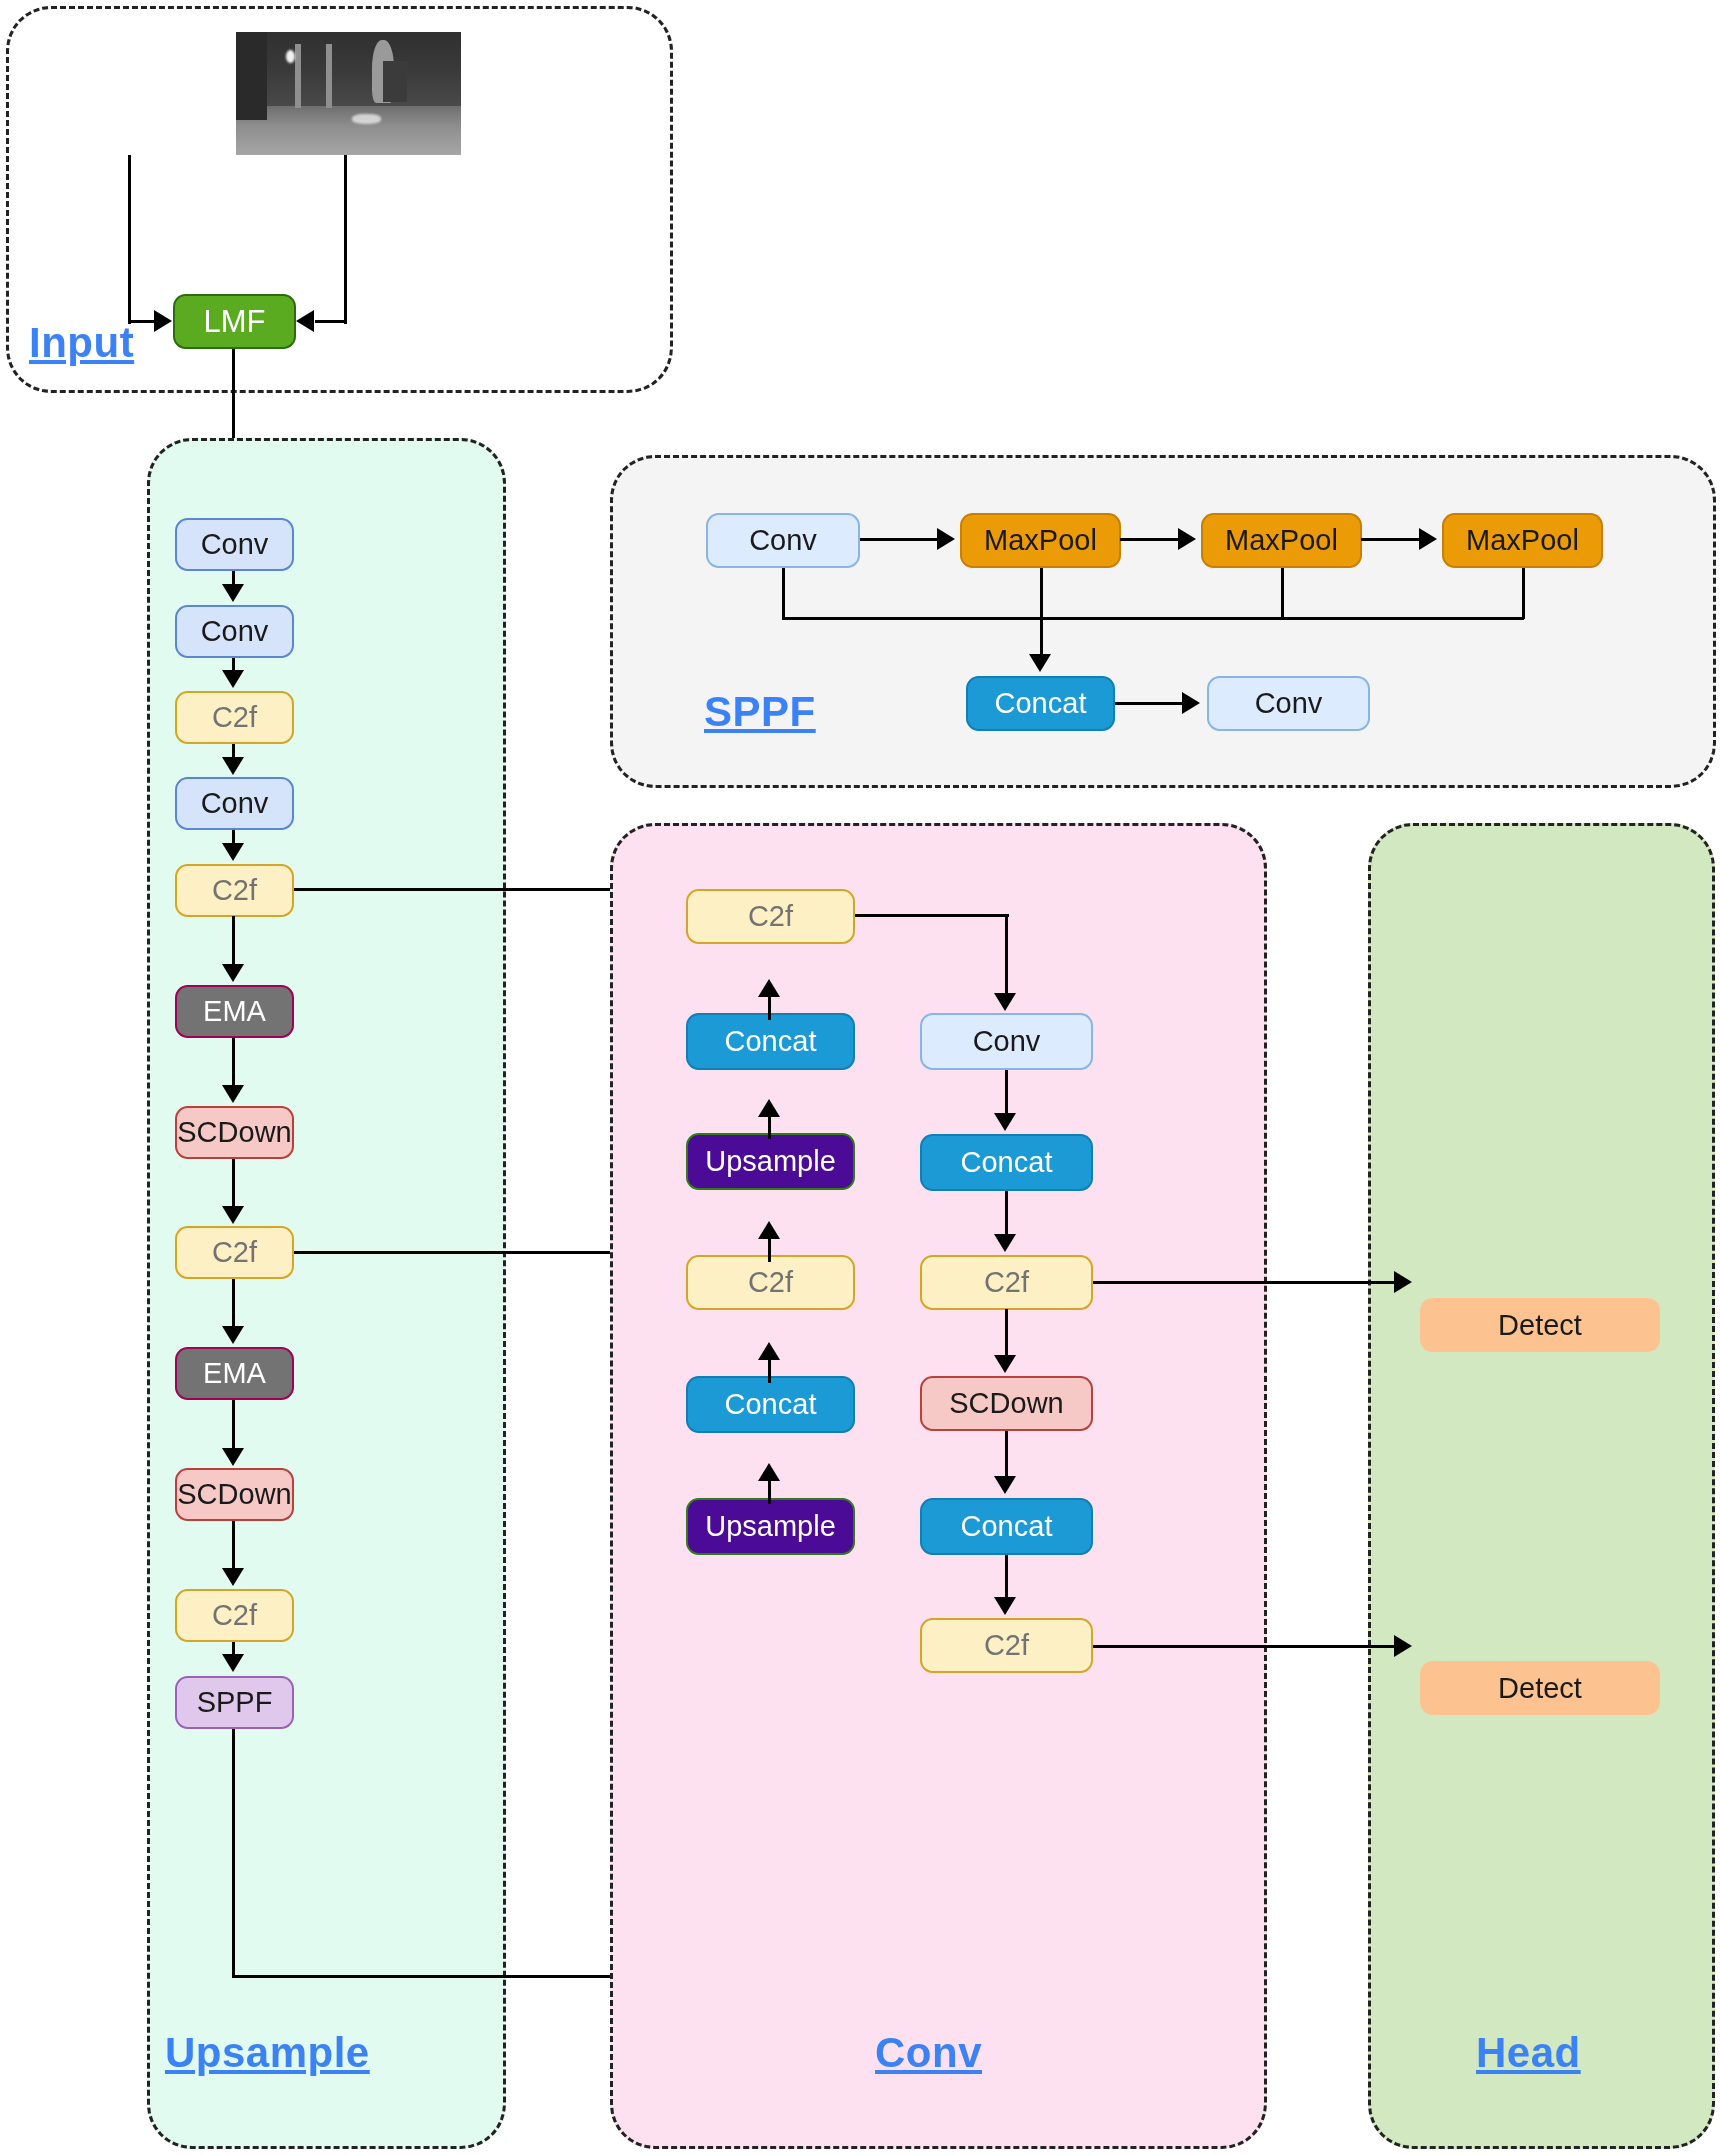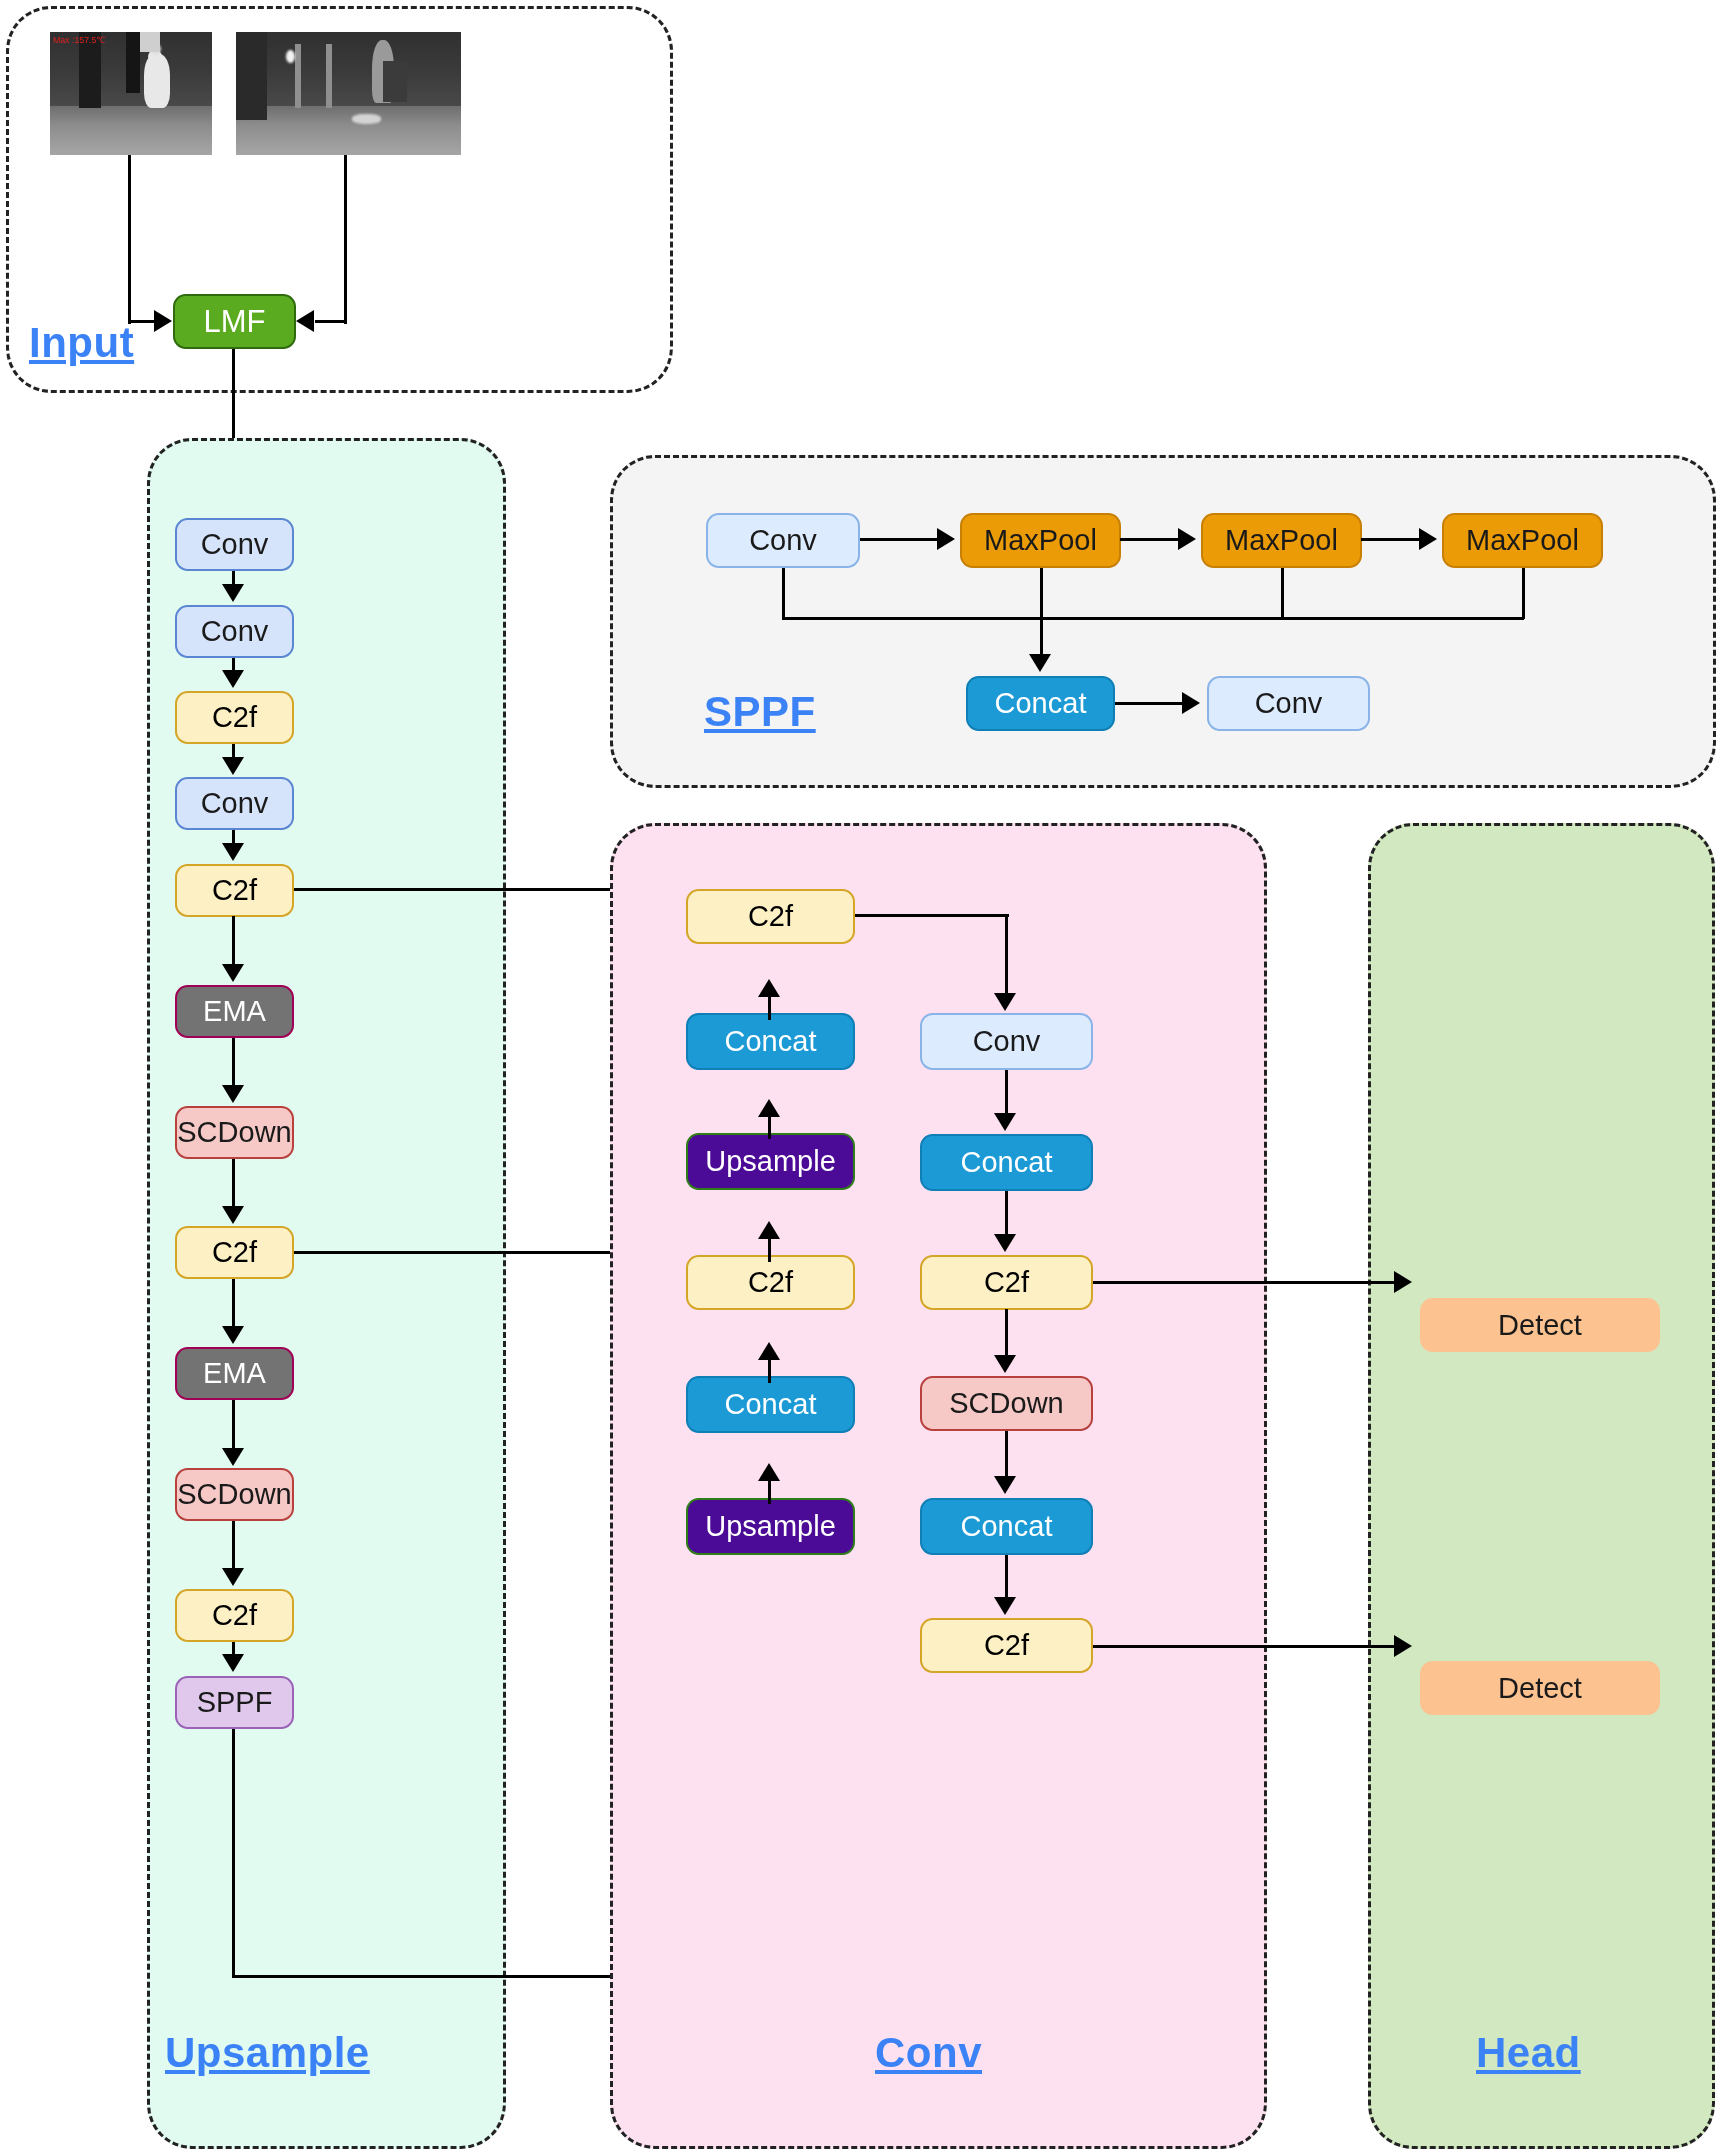--- a/index.html
+++ b/index.html
@@ -16,21 +16,21 @@
   #panel-neck{left:610px;top:823px;width:657px;height:1326px;background:#fde1f1;}
   #panel-head{left:1368px;top:823px;width:347px;height:1326px;background:#d2e8c0;}
 
   
   .node{position:absolute;box-sizing:border-box;display:flex;align-items:center;
         justify-content:center;border-radius:12.7px;border:2.5px solid #666;
         font-size:29px;color:#111;white-space:nowrap;text-align:center;}
 
   .n-conv   {background:#d6e4fb;border-color:#5b86d1;color:#1a1a1a;}
   .n-convlt {background:#dcebfd;border-color:#8ab4e8;color:#1a1a1a;}
-  .n-c2f    {background:#fdf0c4;border-color:#d4a527;color:#000000;}
+  .n-c2f    {background:#fdf0c4;border-color:#d4a527;color:#737373;}
   .n-ema    {background:#737373;border-color:#a00154;color:#ffffff;}
   .n-scdown {background:#f6c9c7;border-color:#b8413e;color:#1a1a1a;}
   .n-sppfb  {background:#e0c8ec;border-color:#9a63b8;color:#1a1a1a;}
   .n-concat {background:#1b9ad6;border-color:#0f7fb5;color:#ffffff;}
   .n-maxpool{background:#eb9b06;border-color:#c77f04;color:#1a1a1a;}
   .n-ups    {background:#4b0b96;border-color:#2f7d18;color:#ffffff;}
   .n-detect {background:#fcc391;border-color:#fcc391;color:#1a1a1a;margin-top:42px;}
   .n-lmf    {background:#5aab1f;border-color:#2f6b0e;color:#ffffff;font-size:31px;}
 
   
@@ -58,31 +58,20 @@
        font-family:"Liberation Sans",sans-serif;}
 </style>
 </head>
 <body>
 
 <div id="stage">
 
   <div class="panel" id="panel-input"></div>
   <div class="panel-label" style="left:29px;top:319px;">Input</div>
 
-  <div class="imgbox" style="left:50px;top:32px;width:162px;height:123px;">
-    <div class="sky"></div>
-    <div class="ground"></div>
-    <div class="pillar" style="left:29px;top:0;width:21.6px;height:76px;"></div>
-    <div class="pillar" style="left:76px;top:0;width:13.7px;height:61px;background:#151515;"></div>
-    <div class="person" style="left:94px;top:21.6px;width:25.5px;height:54px;"></div>
-    <div class="person" style="left:98px;top:17.6px;width:13.7px;height:13.7px;border-radius:50%;"></div>
-    <div class="glow" style="left:101px;top:11.8px;width:9.8px;height:9.8px;"></div>
-    <div class="pillar" style="left:90px;top:0;width:19.6px;height:19.6px;background:#cfcfcf;"></div>
-    <div class="maxlbl">Max :157.5℃</div>
-  </div>
 
   <div class="imgbox" style="left:236px;top:32px;width:225px;height:123px;">
     <div class="sky"></div>
     <div class="ground"></div>
     <div class="pillar" style="left:0;top:0;width:31px;height:88px;background:#2a2a2a;"></div>
     <div class="pillar" style="left:59px;top:11.8px;width:5.9px;height:64px;background:#8f8f8f;"></div>
     <div class="pillar" style="left:90px;top:11.8px;width:5.9px;height:64px;background:#8f8f8f;"></div>
     <div class="glow" style="left:50px;top:17.6px;width:8.8px;height:13.7px;background:#f2f2f2;"></div>
     <div class="person2" style="left:136px;top:7.8px;width:21.6px;height:63px;"></div>
     <div class="pillar" style="left:147px;top:29px;width:23.5px;height:41px;background:#3b3b3b;"></div>

